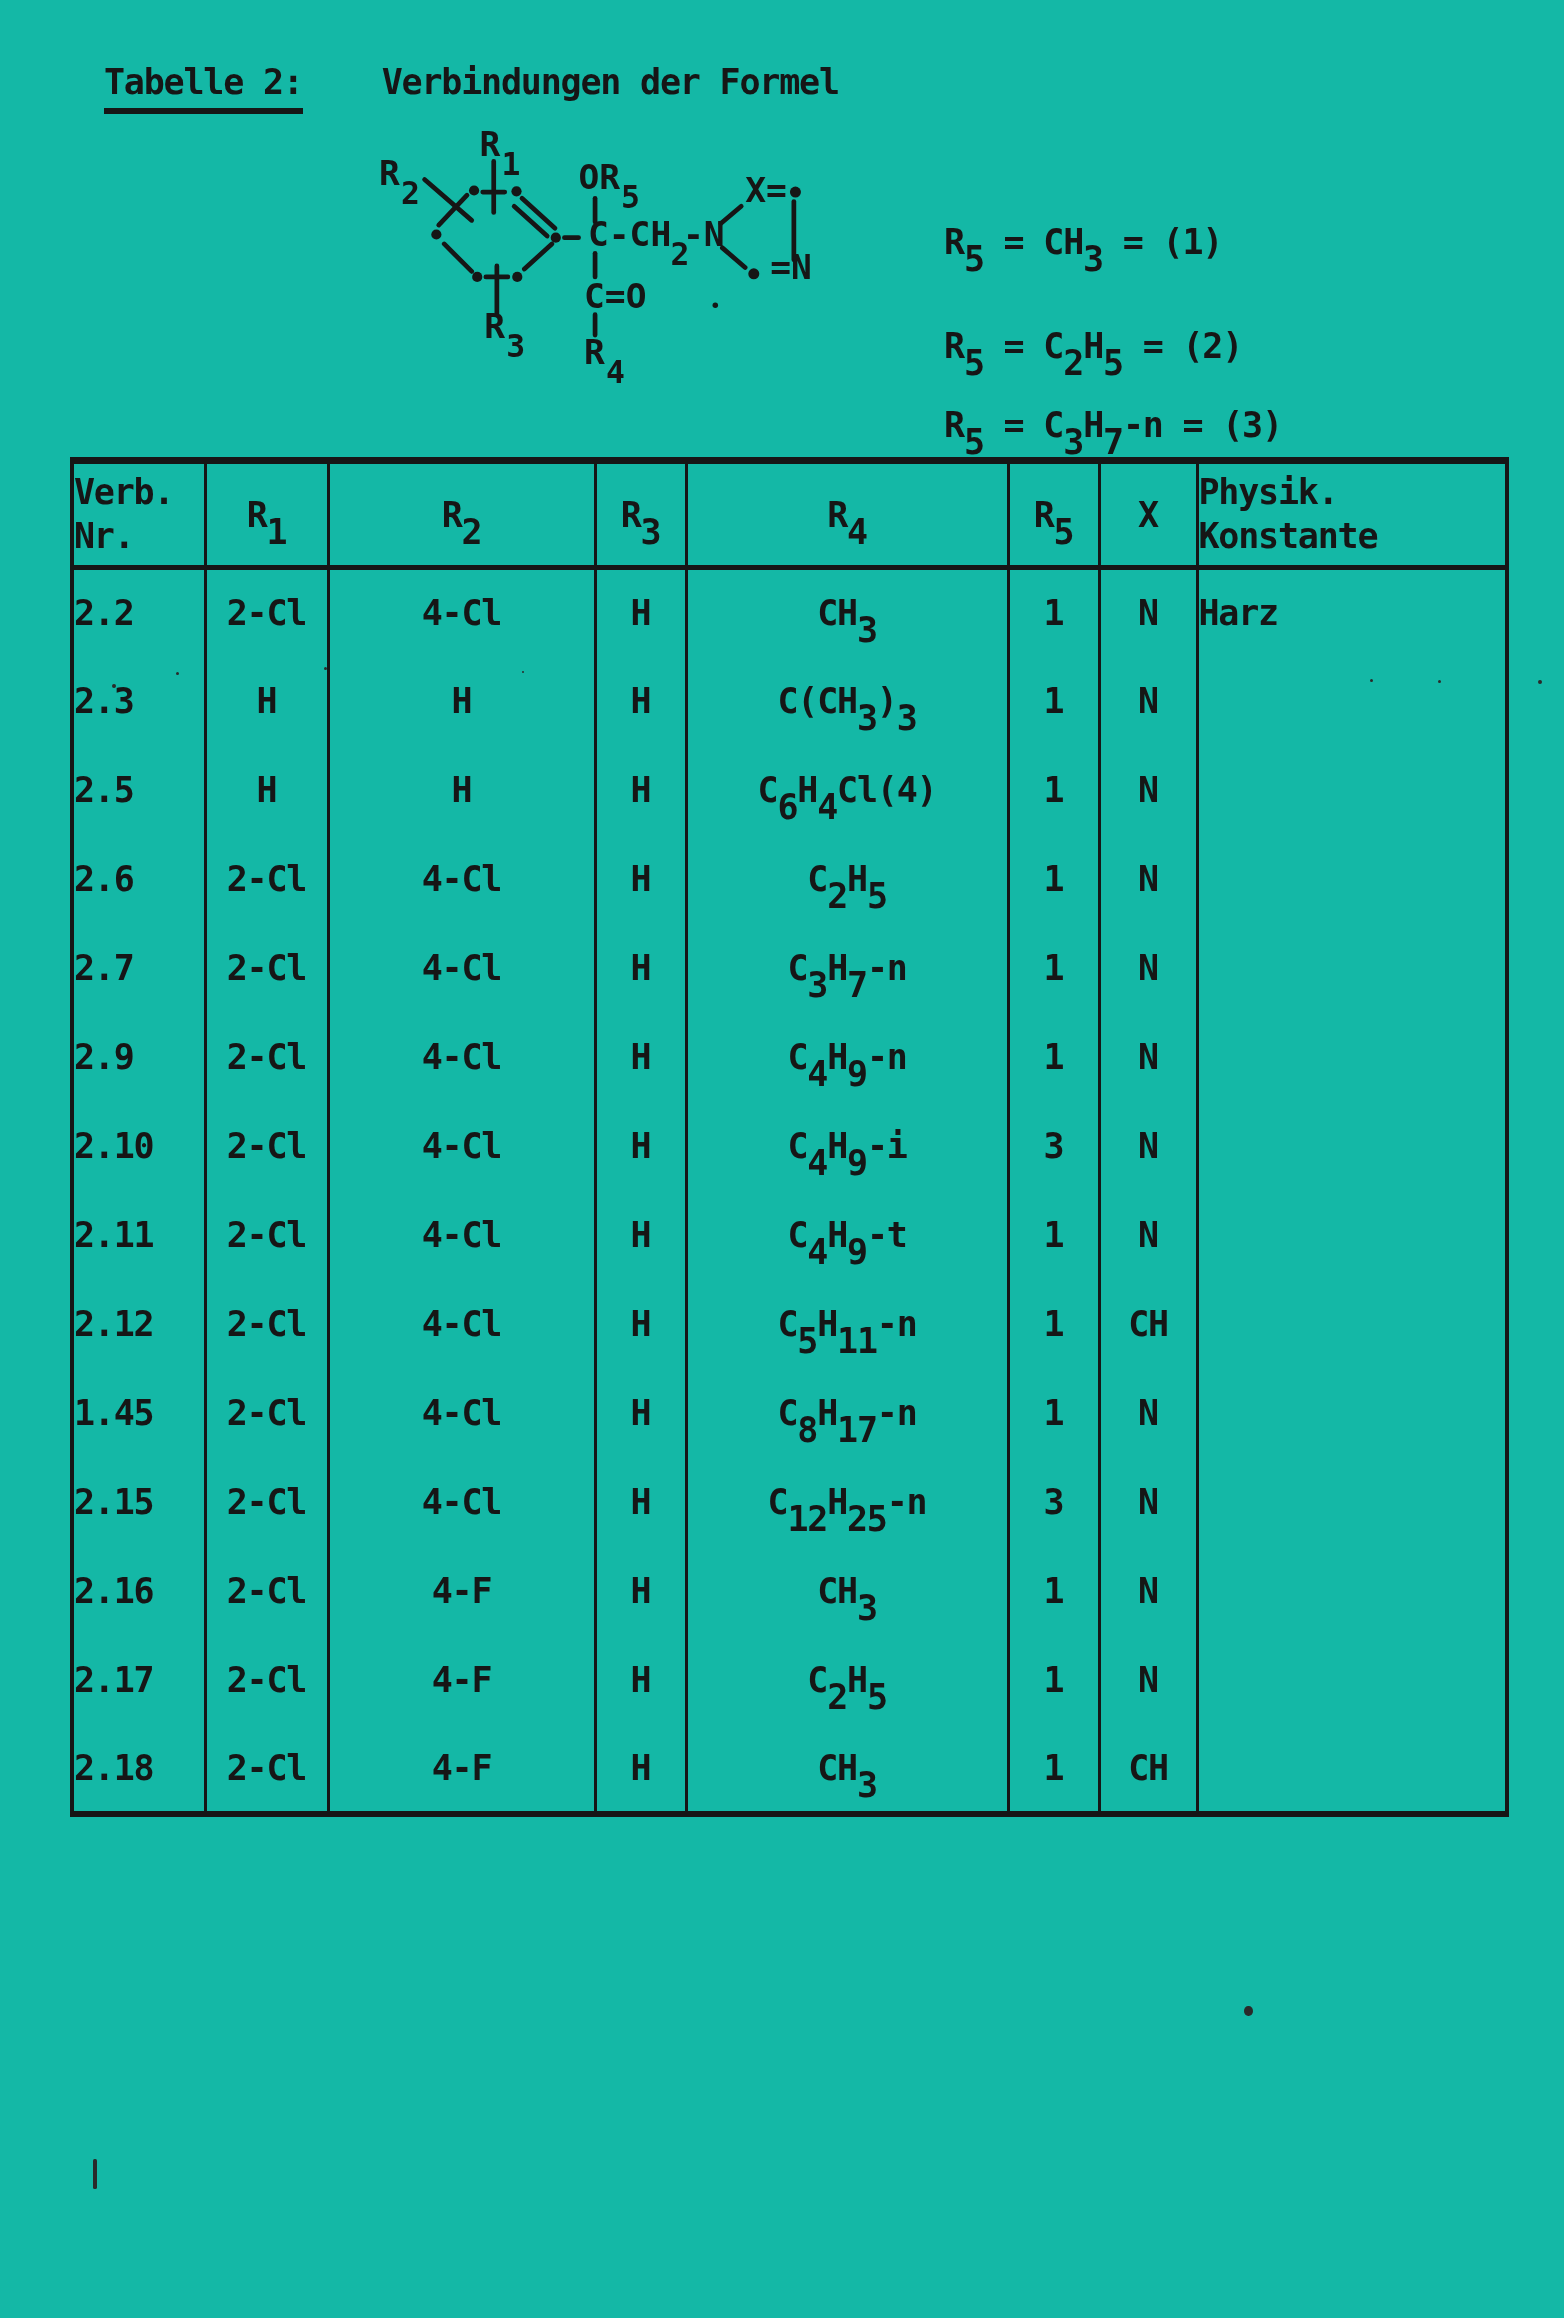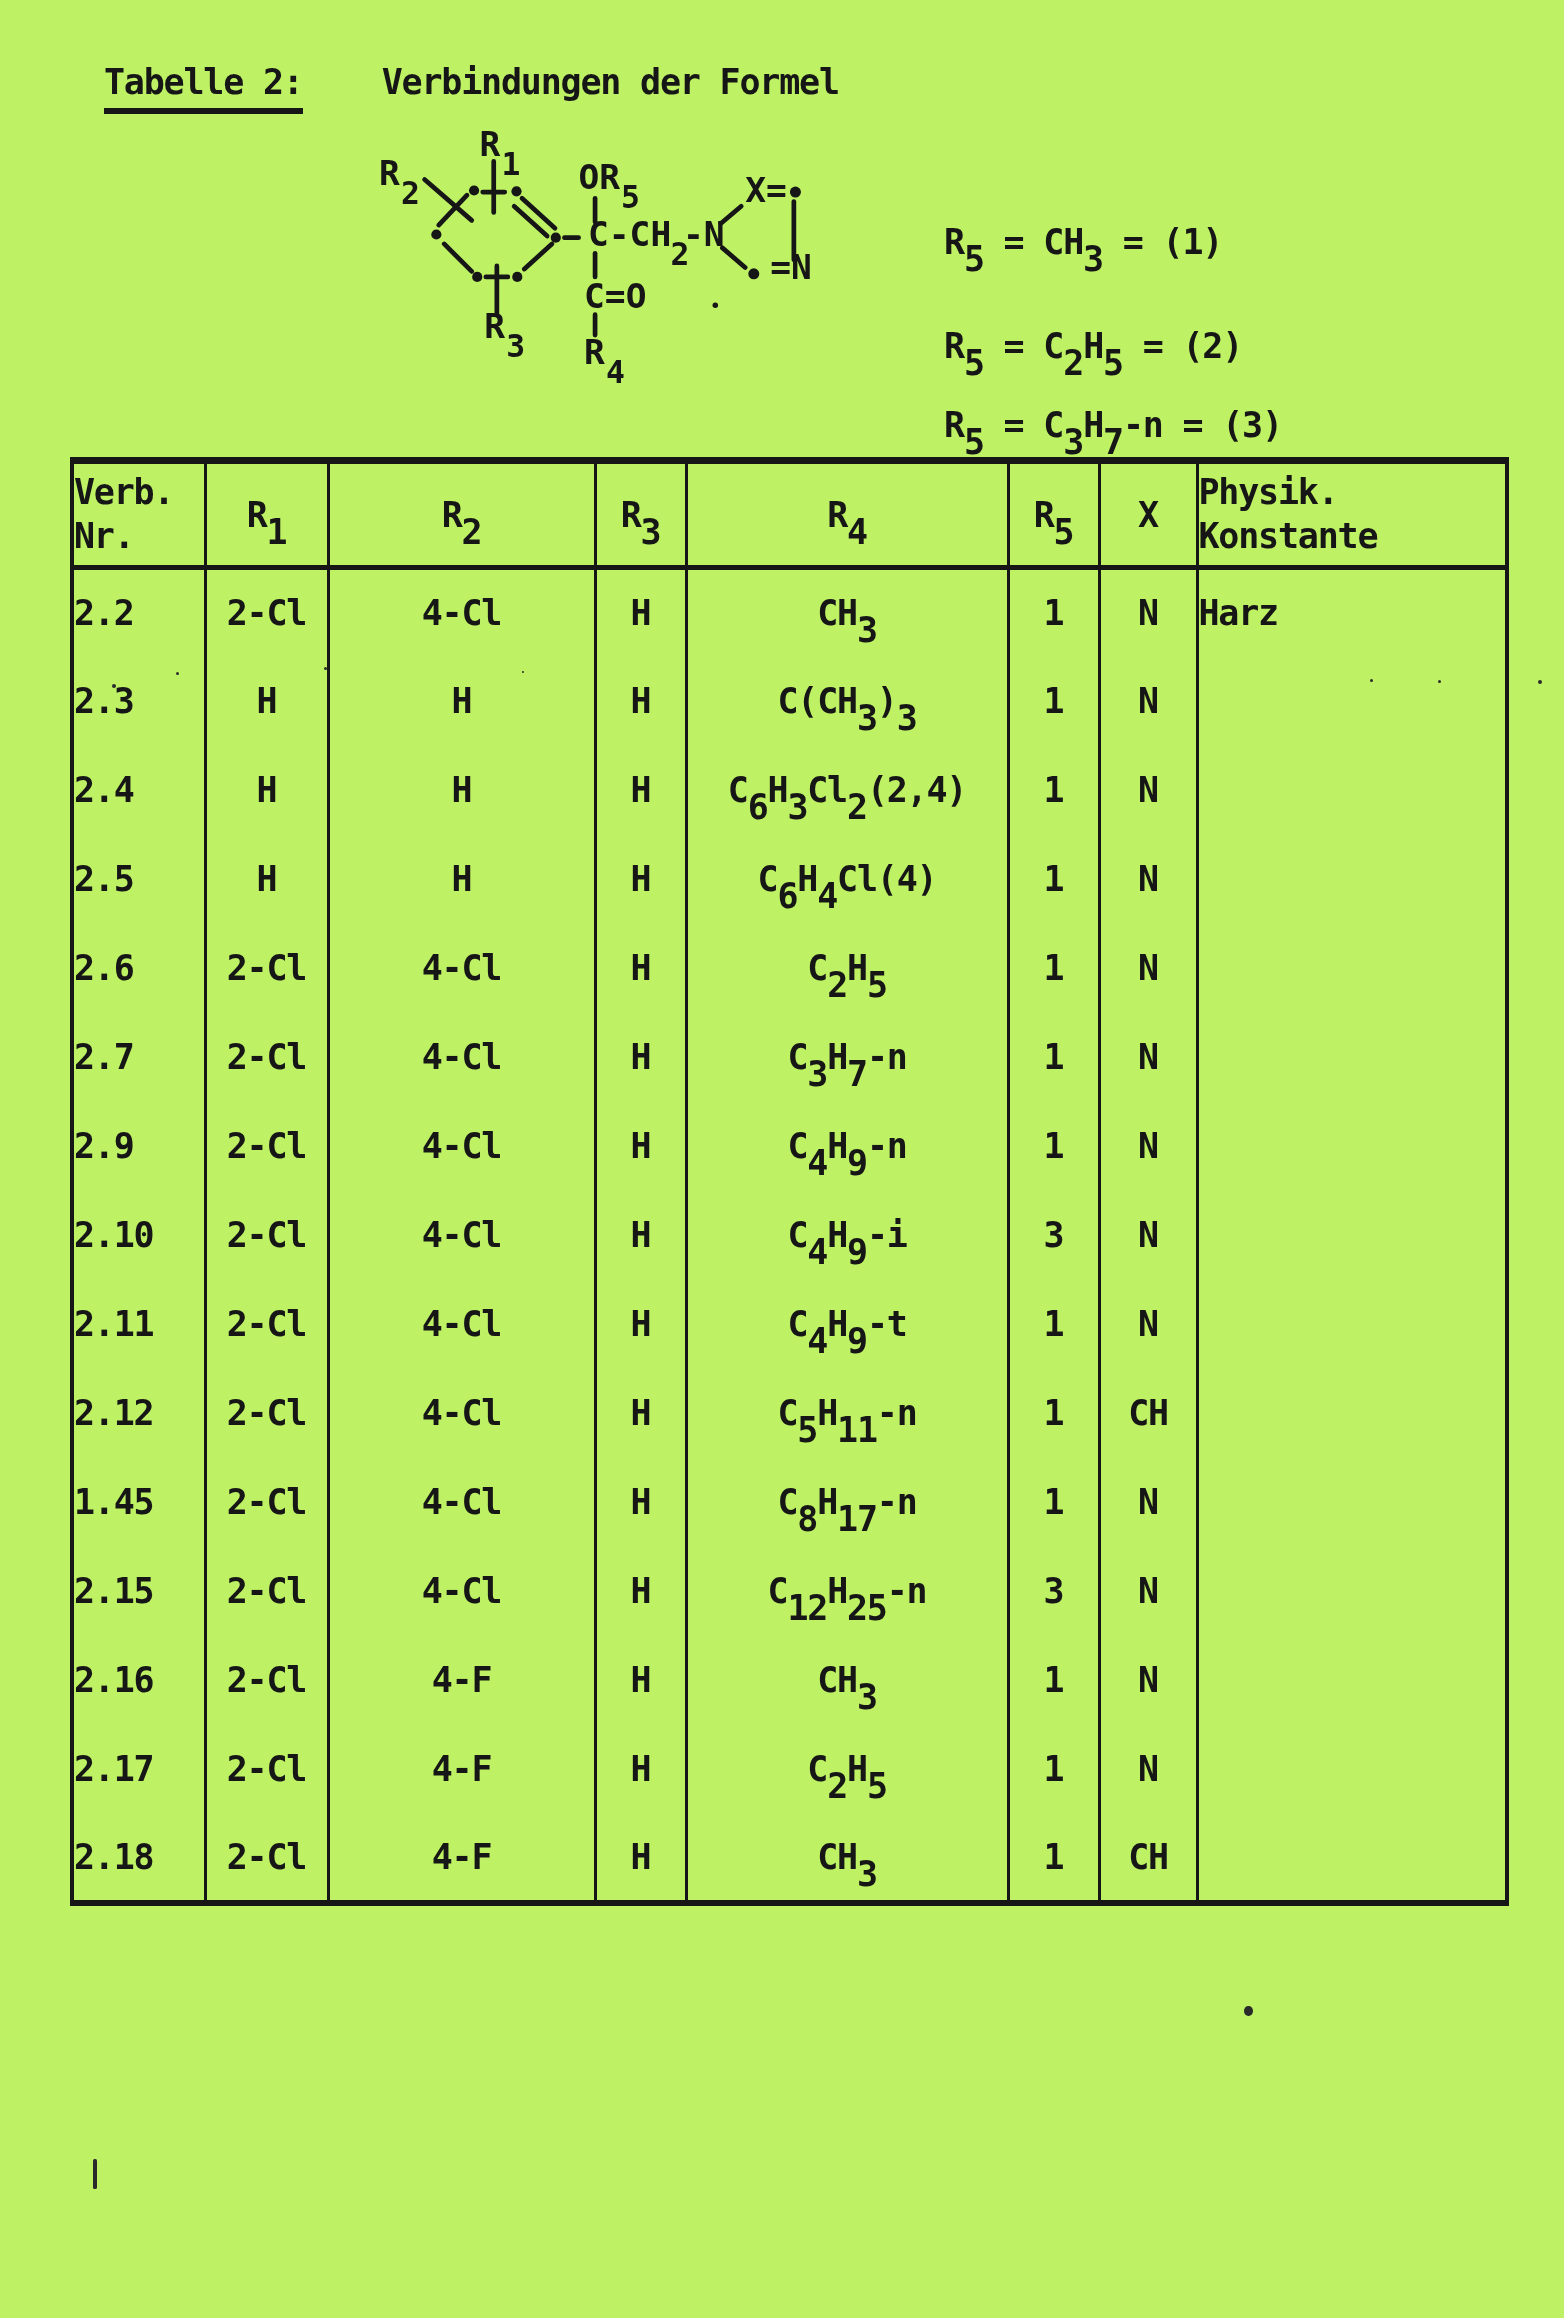--- a/index.html
+++ b/index.html
@@ -1,20 +1,20 @@
 <!DOCTYPE html>
 <html style="font-size:12.6px"><head>
 <meta charset="utf-8">
 <style>
   html,body { margin:0; padding:0; background:#e8e8e4; }
   .page {
     position:relative;
     width:1564px; height:2319px;
     margin:0 auto;
-    background:#bef264;
+    background:#14b8a6;
     font-family:"DejaVu Sans Mono", monospace;
     font-weight:bold;
     color:#161616;
     overflow:hidden;
   }
   .txt { font-size:35px; letter-spacing:-1.2px; line-height:1.05; }
   
   .sb { display:inline-block; transform:translateY(0.48em); }
 
   .title-row { position:absolute; left:104px; top:64px; white-space:nowrap; }
@@ -164,30 +164,20 @@
       <td class="c-left">2.3</td>
       <td class="c-mid">H</td>
       <td class="c-mid">H</td>
       <td class="c-mid">H</td>
       <td class="c-mid">C(CH<span class="sb">3</span>)<span class="sb">3</span></td>
       <td class="c-mid">1</td>
       <td class="c-mid">N</td>
       <td class="c-konst"></td>
     </tr>
 
-    <tr>
-      <td class="c-left">2.4</td>
-      <td class="c-mid">H</td>
-      <td class="c-mid">H</td>
-      <td class="c-mid">H</td>
-      <td class="c-mid">C<span class="sb">6</span>H<span class="sb">3</span>Cl<span class="sb">2</span>(2,4)</td>
-      <td class="c-mid">1</td>
-      <td class="c-mid">N</td>
-      <td class="c-konst"></td>
-    </tr>
 
     <tr>
       <td class="c-left">2.5</td>
       <td class="c-mid">H</td>
       <td class="c-mid">H</td>
       <td class="c-mid">H</td>
       <td class="c-mid">C<span class="sb">6</span>H<span class="sb">4</span>Cl(4)</td>
       <td class="c-mid">1</td>
       <td class="c-mid">N</td>
       <td class="c-konst"></td>

